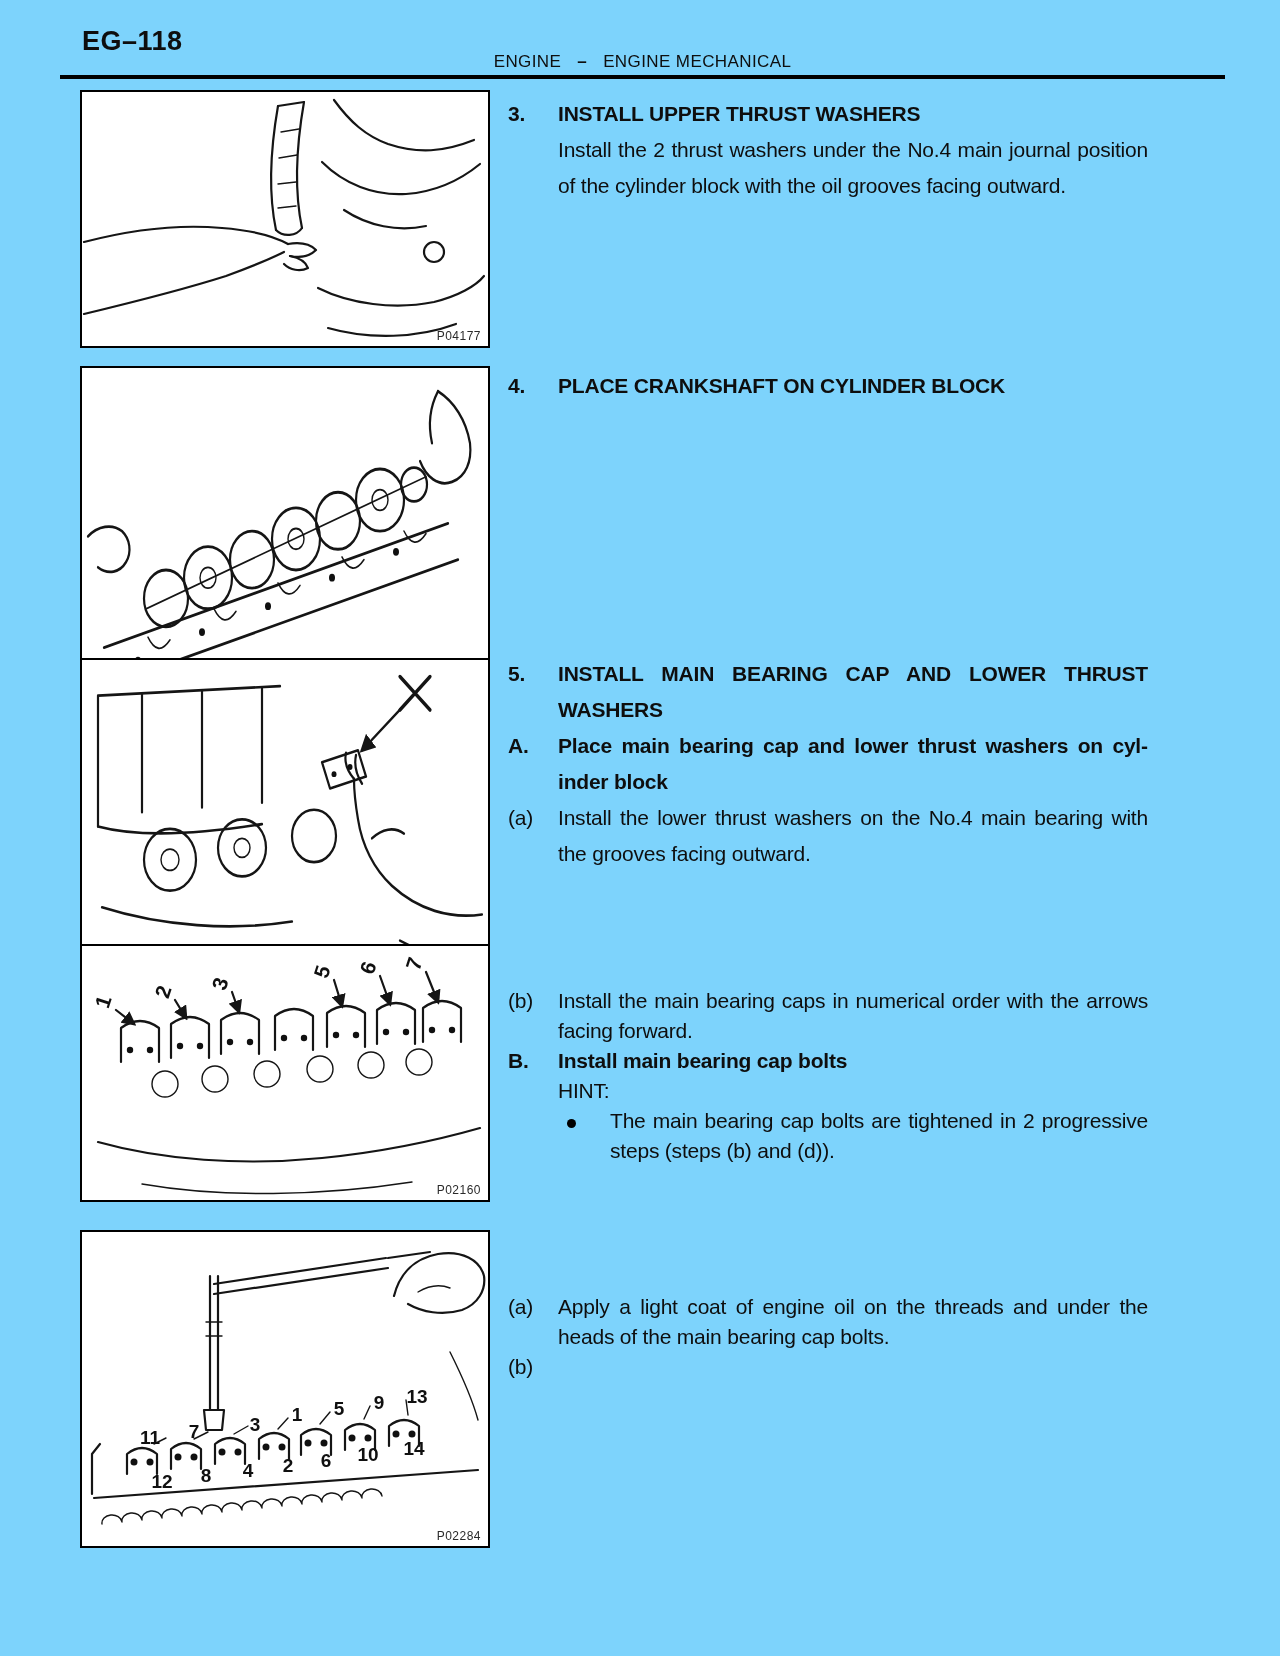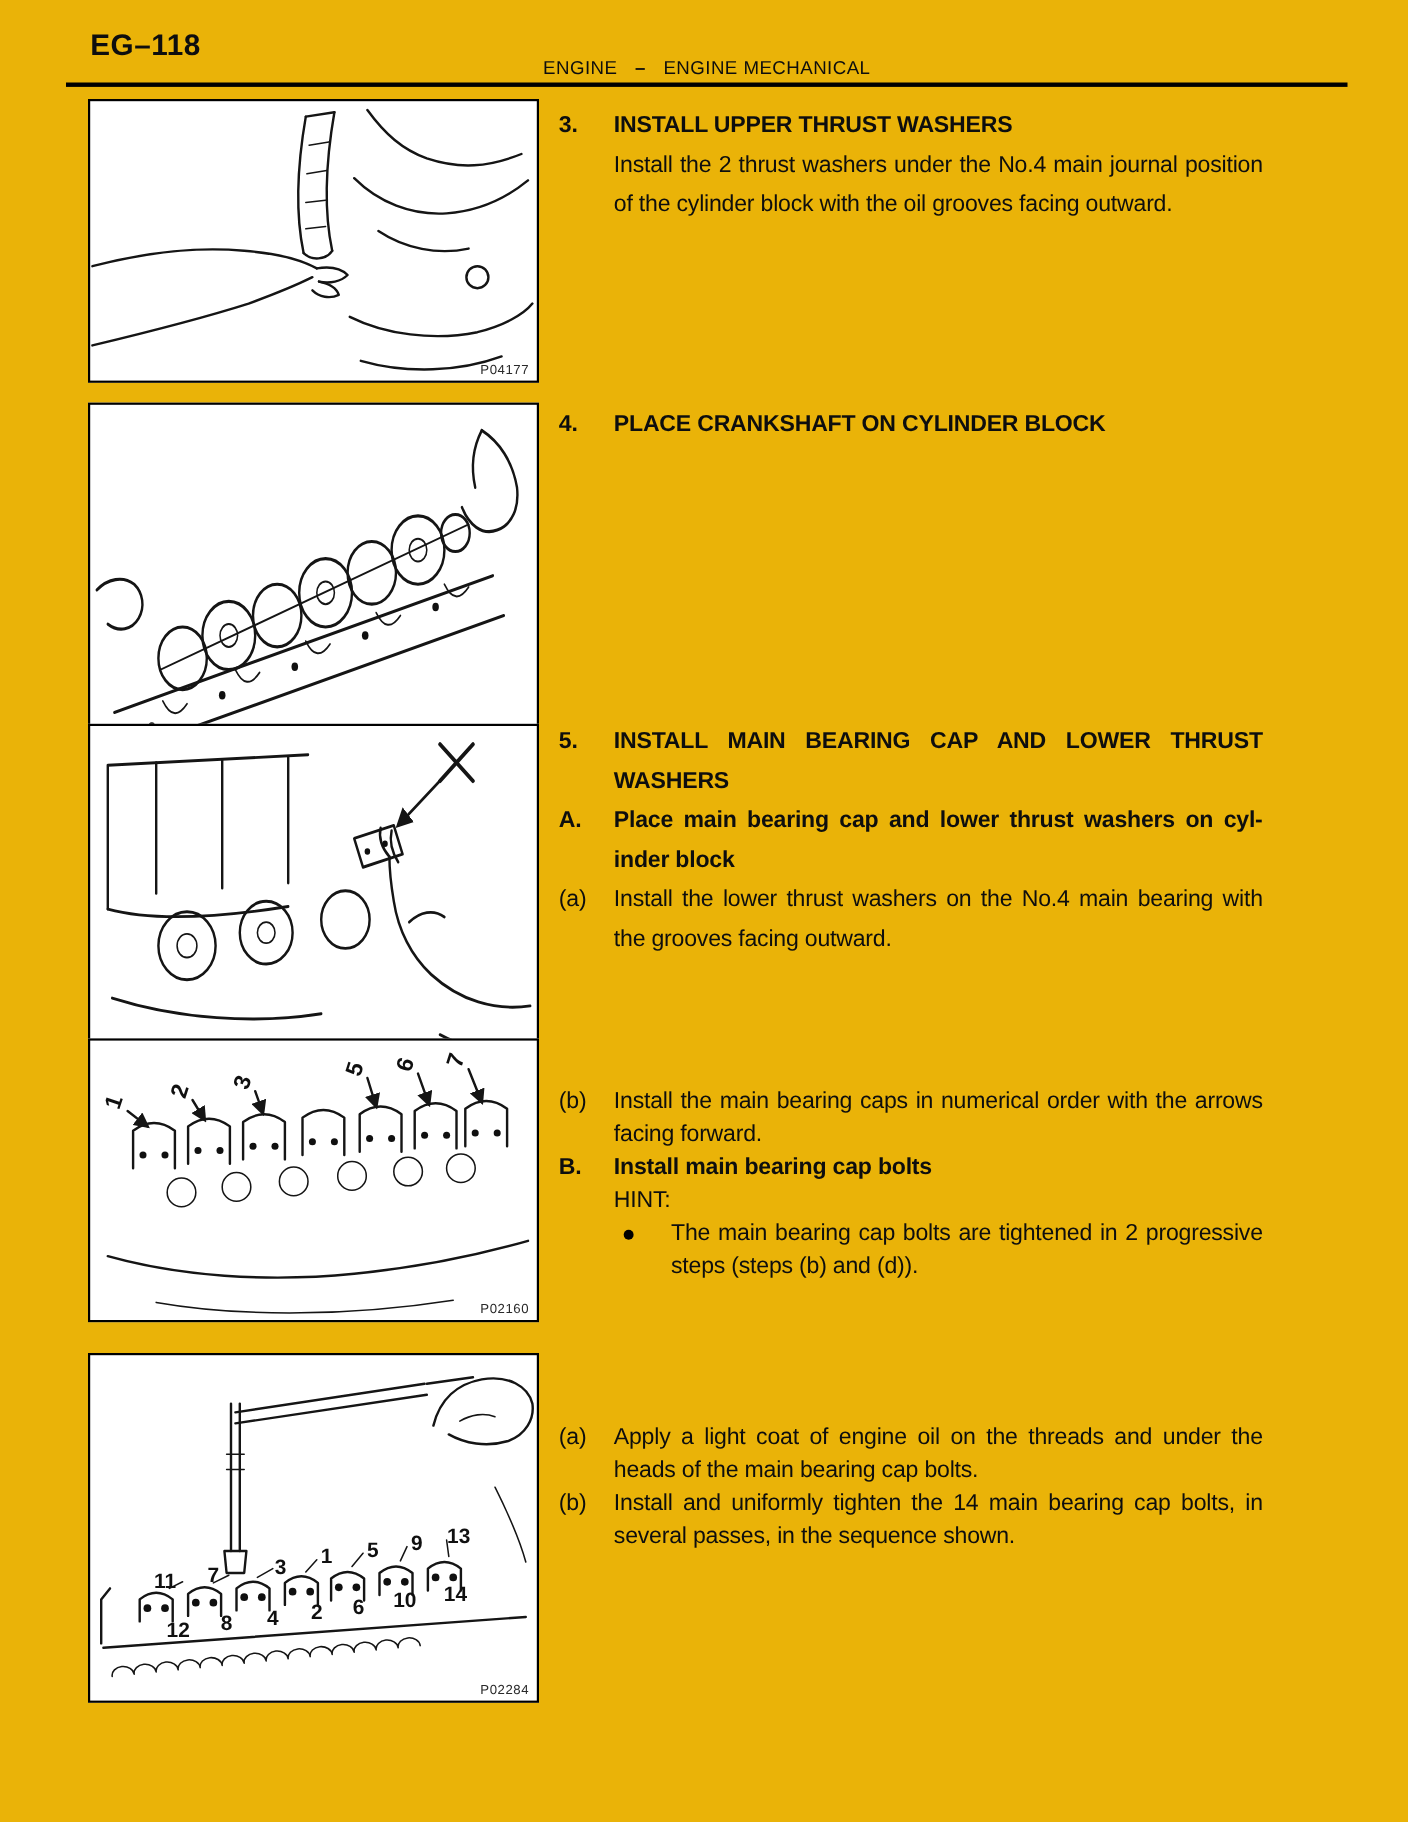--- a/index.html
+++ b/index.html
@@ -1,21 +1,21 @@
 <!DOCTYPE html>
 <html><head>
 <meta charset="utf-8">
 <style>
   html,body{margin:0;padding:0;}
   body{
     width:1280px;height:1656px;position:relative;background:#ffffff;
     font-family:"Liberation Sans", sans-serif;color:#0e0e0e;
     -webkit-font-smoothing:antialiased;
   }
-  .page{position:absolute;inset:0;background:#eab308;overflow:hidden;}
+  .page{position:absolute;inset:0;background:#7dd3fc;overflow:hidden;}
   .page-number{position:absolute;left:82px;top:26px;font-size:27px;font-weight:bold;letter-spacing:.5px;}
   .header{position:absolute;left:60px;right:55px;top:52px;text-align:center;font-size:17px;letter-spacing:.4px;white-space:nowrap;}
   .hdr-section{font-weight:normal;}
   .hdr-sep{margin:0 16px;font-weight:bold;}
   .rule{position:absolute;left:60px;right:55px;top:75px;height:4px;background:#000;}
 
   .figbox{position:absolute;left:80px;width:410px;border:2px solid #000;background:#fff;box-sizing:border-box;}
   .figbox svg{display:block;width:100%;height:100%;}
   .figcode{position:absolute;right:7px;bottom:3px;font-size:12px;letter-spacing:.5px;color:#2a2a2a;}
 
@@ -285,18 +285,17 @@
   </div>
 
   <div class="block lh30" style="top:1292px;">
     <div class="row">
       <div class="numcol">(a)</div>
       <div class="txt just">Apply a light coat of engine oil on the threads and under the heads of the main bearing cap bolts.</div>
     </div>
     <div class="row">
       <div class="numcol">(b)</div>
       <div class="txt">
-        <div class="just">Install and uniformly tighten the 14 main bearing cap bolts, in several passes, in the sequence shown.</div>
       </div>
     </div>
   </div>
 
 </div>
 
 </body></html>

